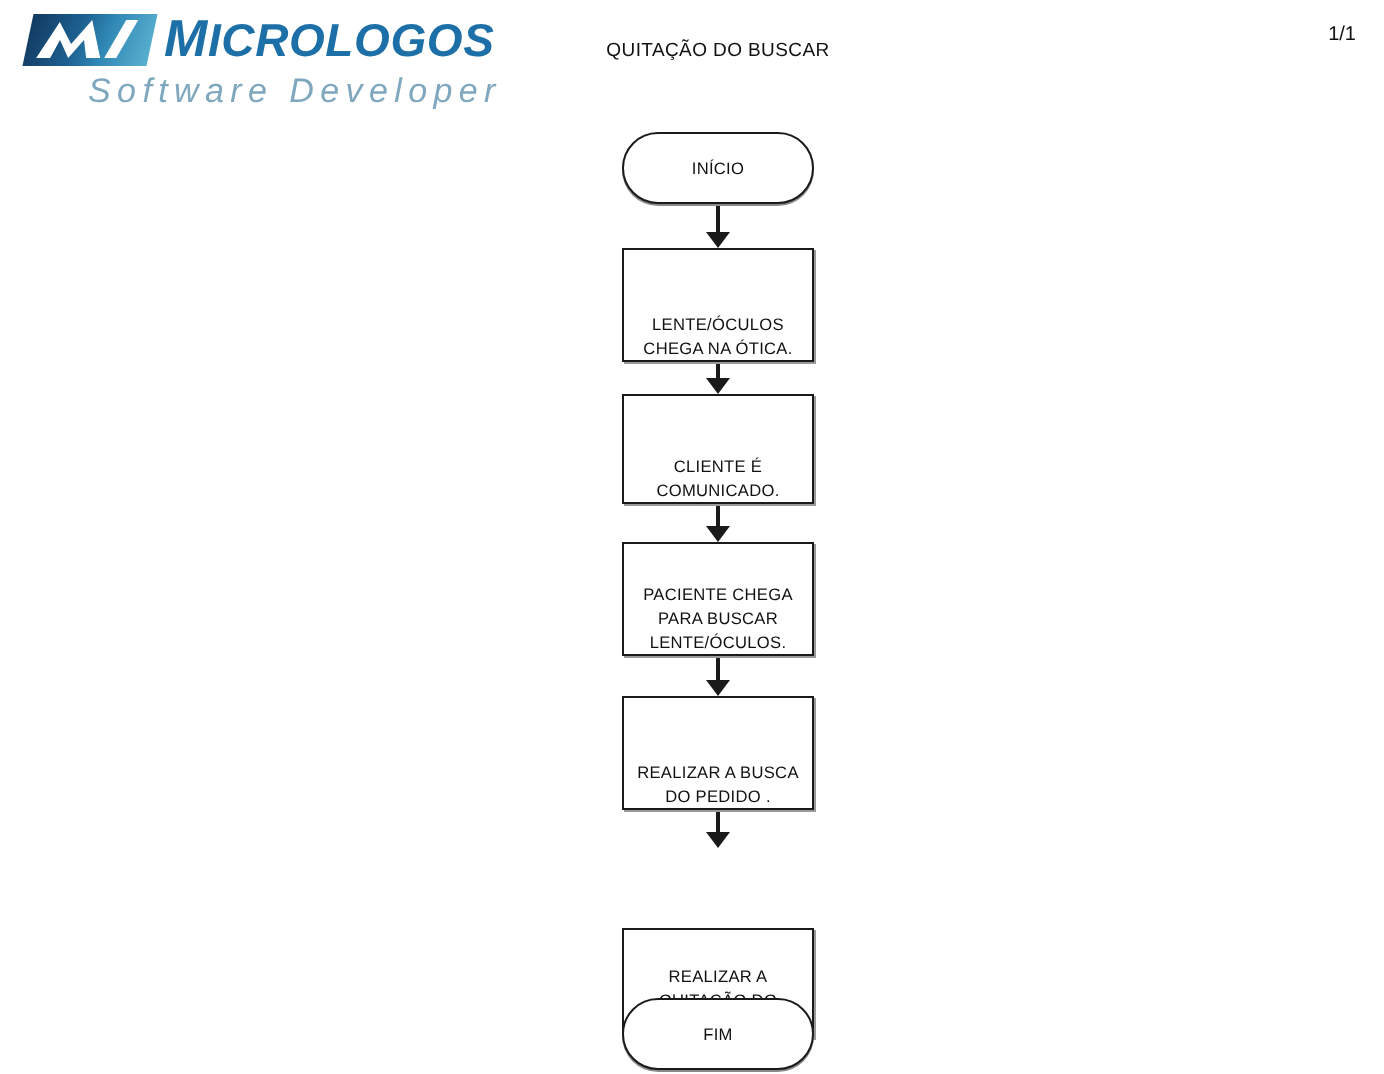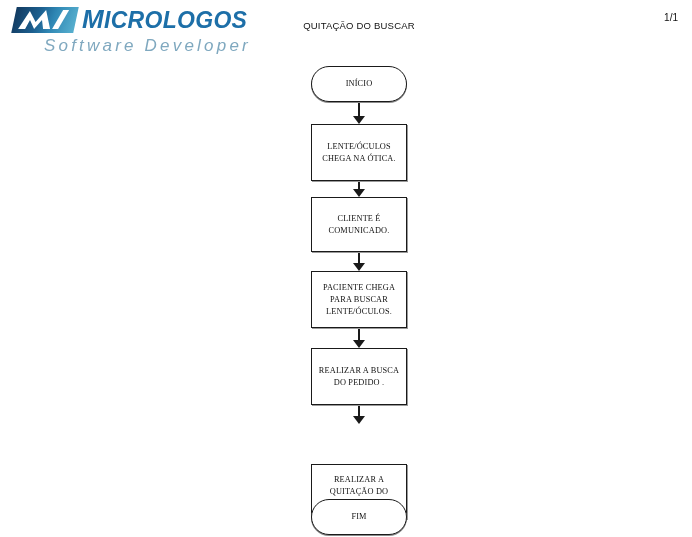--- a/index.html
+++ b/index.html
@@ -87,21 +87,20 @@
     color: #111;
   }
 
   
   #flow {
     position: absolute;
     left: 311px;
     top: 0;
     width: 96px;
     height: 537px;
-    font-family: Liberation Serif, serif;
   }
 
   .node {
     position: absolute;
     left: 0;
     width: 96px;
     box-sizing: border-box;
     border: 1px solid #1a1a1a;
     background: #ffffff;
     display: flex;
@@ -112,20 +111,21 @@
     line-height: 12px;
     letter-spacing: 0.15px;
     color: #111;
   }
   .node.terminator {
     border-radius: 19px;
     box-shadow: 0 1px 0 0 #8a8a8a;
   }
   .node.process {
     box-shadow: 1px 1px 0 0 #9a9a9a;
+    align-items: flex-end;
   }
   .node-label { padding: 0 4px; white-space: pre-line; }
 
   
   .connector {
     position: absolute;
     left: 47px;
     width: 2px;
     background: #1a1a1a;
   }

